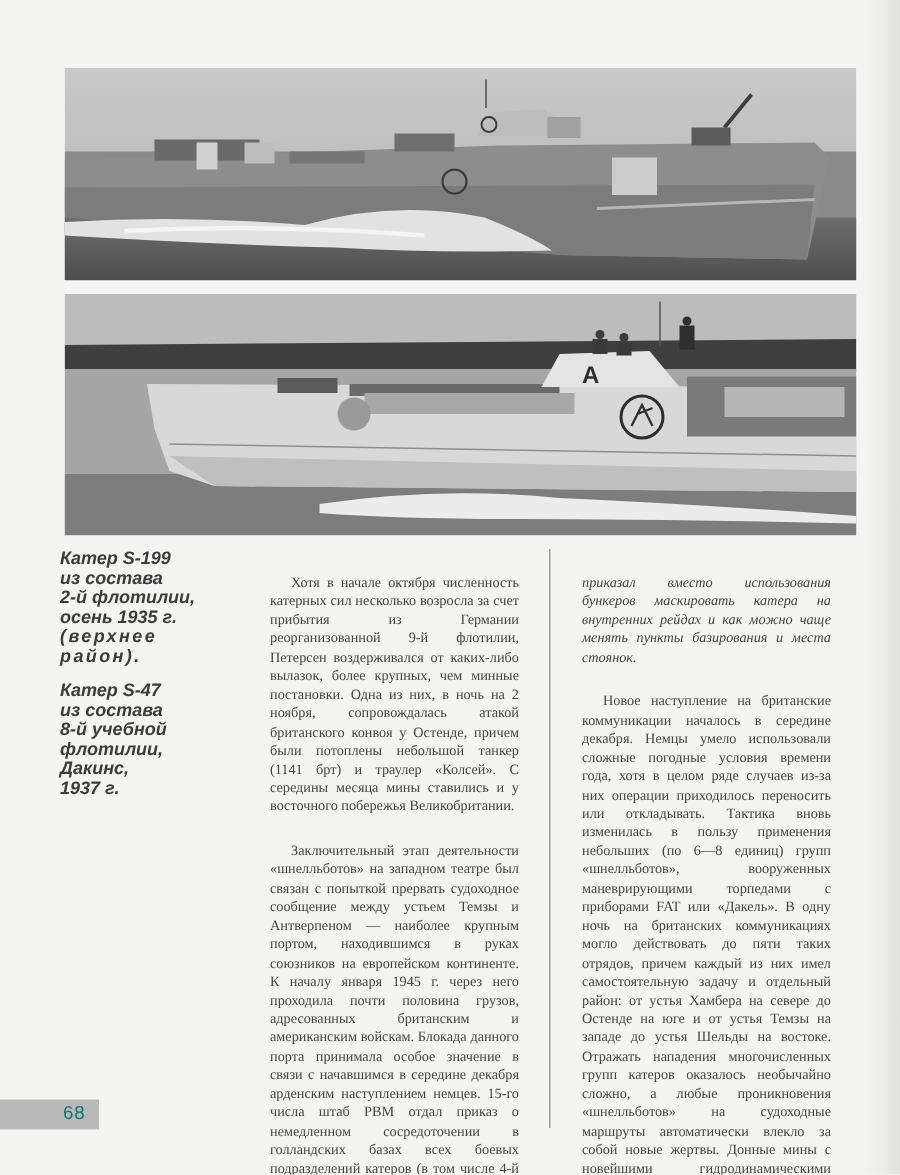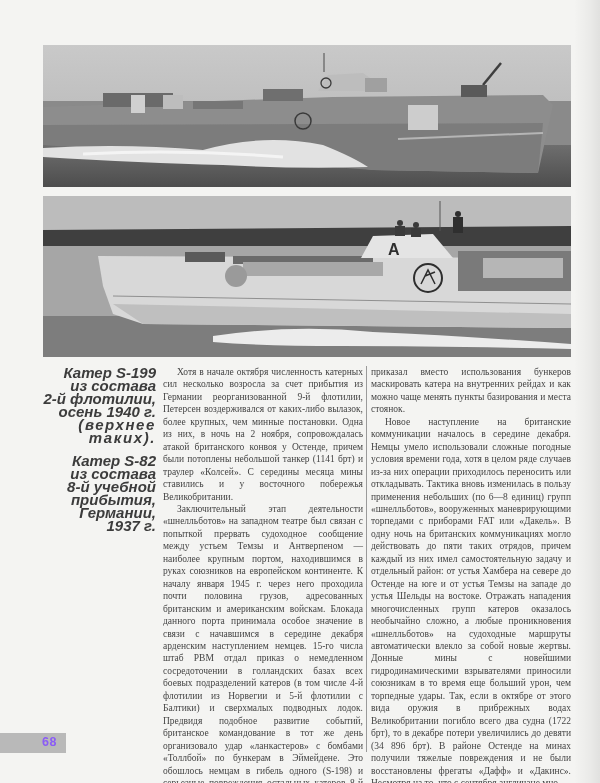--- a/index.html
+++ b/index.html
@@ -1,31 +1,31 @@
 <!DOCTYPE html>
 <html><head>
 <meta charset="utf-8">
 <style>
   html,body{margin:0;padding:0;}
   body{width:600px;height:783px;background:#f4f4f2;position:relative;overflow:hidden;font-family:"Liberation Serif",serif;color:#3a3a3a;}
   .photo{position:absolute;left:43px;width:528px;overflow:hidden;}
   .photo svg{display:block;width:100%;height:100%;}
   #photo-top{top:45px;height:142px;}
   #photo-bottom{top:196px;height:161px;}
-  .captions{position:absolute;left:40px;top:366px;width:116px;text-align:right;font-family:"Liberation Sans",sans-serif;font-style:italic;font-weight:bold;font-size:15px;line-height:13px;color:#3c3c3c;}
+  .captions{position:absolute;left:40px;top:366px;width:116px;text-align:left;font-family:"Liberation Sans",sans-serif;font-style:italic;font-weight:bold;font-size:12px;line-height:13px;color:#3c3c3c;}
   .caption{margin-bottom:10px;}
   .caption .spaced{letter-spacing:1.6px;}
   .col{position:absolute;top:366px;width:200px;font-size:9.5px;line-height:12.45px;text-align:justify;color:#444;}
   #col-left{left:163px;}
   #col-right{left:371px;}
-  .col p{margin:0;text-indent:14px;}
-  .col p.noindent{text-indent:0;}
+  .col p{margin:17px;text-indent:14px;}
+  .col p.noindent{text-indent:0;font-style:italic;}
   .divider{position:absolute;left:366px;top:366px;width:1px;height:386px;background:#9a9a9a;}
   .page-tab{position:absolute;left:0;top:733px;width:66px;height:20px;background:#b9b9b9;}
-  .page-num{position:absolute;left:42px;top:735px;font-family:"Liberation Sans",sans-serif;font-weight:bold;font-size:12.5px;color:#8b5cf6;letter-spacing:0.5px;}
+  .page-num{position:absolute;left:42px;top:735px;font-family:"Liberation Sans",sans-serif;font-weight:normal;font-size:12.5px;color:#0f766e;letter-spacing:0.5px;}
   .binding{position:absolute;right:0;top:0;width:26px;height:783px;background:linear-gradient(to right,rgba(0,0,0,0),rgba(0,0,0,0.04) 60%,rgba(0,0,0,0.08));}
 </style>
 </head>
 <body>
 
 <div class="photo" id="photo-top">
   <svg viewBox="0 0 528 142" preserveAspectRatio="none">
     <defs>
       <linearGradient id="sky1" x1="0" y1="0" x2="0" y2="1">
         <stop offset="0" stop-color="#c9c9c9"></stop>
@@ -100,29 +100,29 @@
 
     <path d="M170 140 Q250 128 330 136 Q420 140 528 148 L528 153 Q400 150 300 150 Q220 150 170 146 Z" fill="#ececec"></path>
   </svg>
 </div>
 
 <div class="captions">
   <div class="caption">
     <div>Катер S-199</div>
     <div>из состава</div>
     <div>2-й флотилии,</div>
-    <div>осень 1940 г.</div>
-    <div class="spaced">(верхнее таких).</div>
+    <div>осень 1935 г.</div>
+    <div class="spaced">(верхнее район).</div>
   </div>
   <div class="caption">
-    <div>Катер S-82</div>
+    <div>Катер S-47</div>
     <div>из состава</div>
     <div>8-й учебной</div>
-    <div>прибытия,</div>
-    <div>Германии,</div>
+    <div>флотилии,</div>
+    <div>Дакинс,</div>
     <div>1937 г.</div>
   </div>
 </div>
 
 <div class="col" id="col-left">
   <p>Хотя в начале октября численность катерных сил несколько возросла за счет прибытия из Германии реорганизованной 9-й флотилии, Петерсен воздерживался от каких-либо вылазок, более крупных, чем минные постановки. Одна из них, в ночь на 2 ноября, сопровождалась атакой британского конвоя у Остенде, причем были потоплены небольшой танкер (1141 брт) и траулер «Колсей». С середины месяца мины ставились и у восточного побережья Великобритании.</p>
   <p>Заключительный этап деятельности «шнелльботов» на западном театре был связан с попыткой прервать судоходное сообщение между устьем Темзы и Антверпеном — наиболее крупным портом, находившимся в руках союзников на европейском континенте. К началу января 1945 г. через него проходила почти половина грузов, адресованных британским и американским войскам. Блокада данного порта принимала особое значение в связи с начавшимся в середине декабря арденским наступлением немцев. 15-го числа штаб РВМ отдал приказ о немедленном сосредоточении в голландских базах всех боевых подразделений катеров (в том числе 4-й флотилии из Норвегии и 5-й флотилии с Балтики) и сверхмалых подводных лодок. Предвидя подобное развитие событий, британское командование в тот же день организовало удар «ланкастеров» с бомбами «Толлбой» по бункерам в Эймейдене. Это обошлось немцам в гибель одного (S-198) и серьезные повреждения остальных катеров 8-й флотилии. После данной акции Петерсен</p>
 </div>
 
 <div class="divider"></div>

